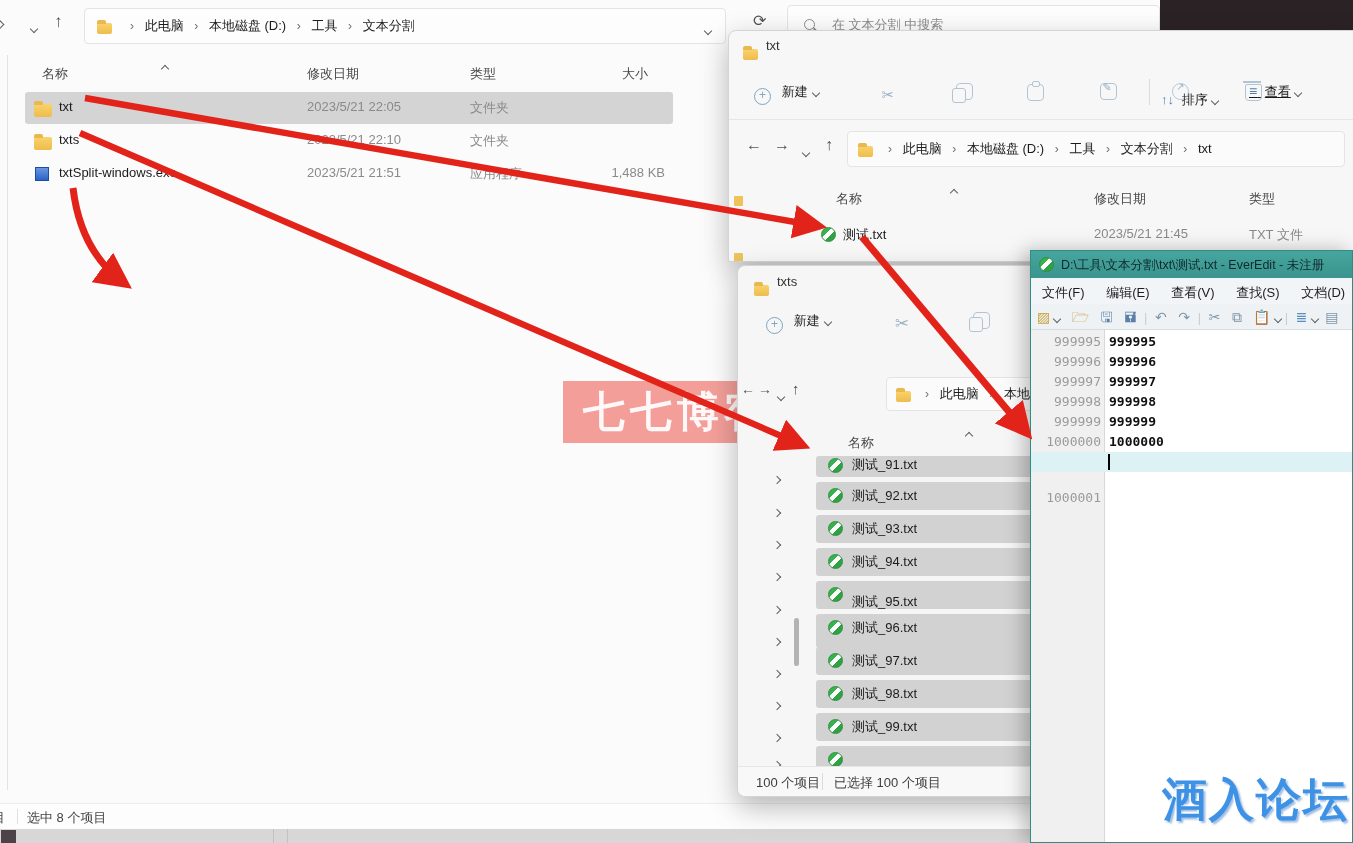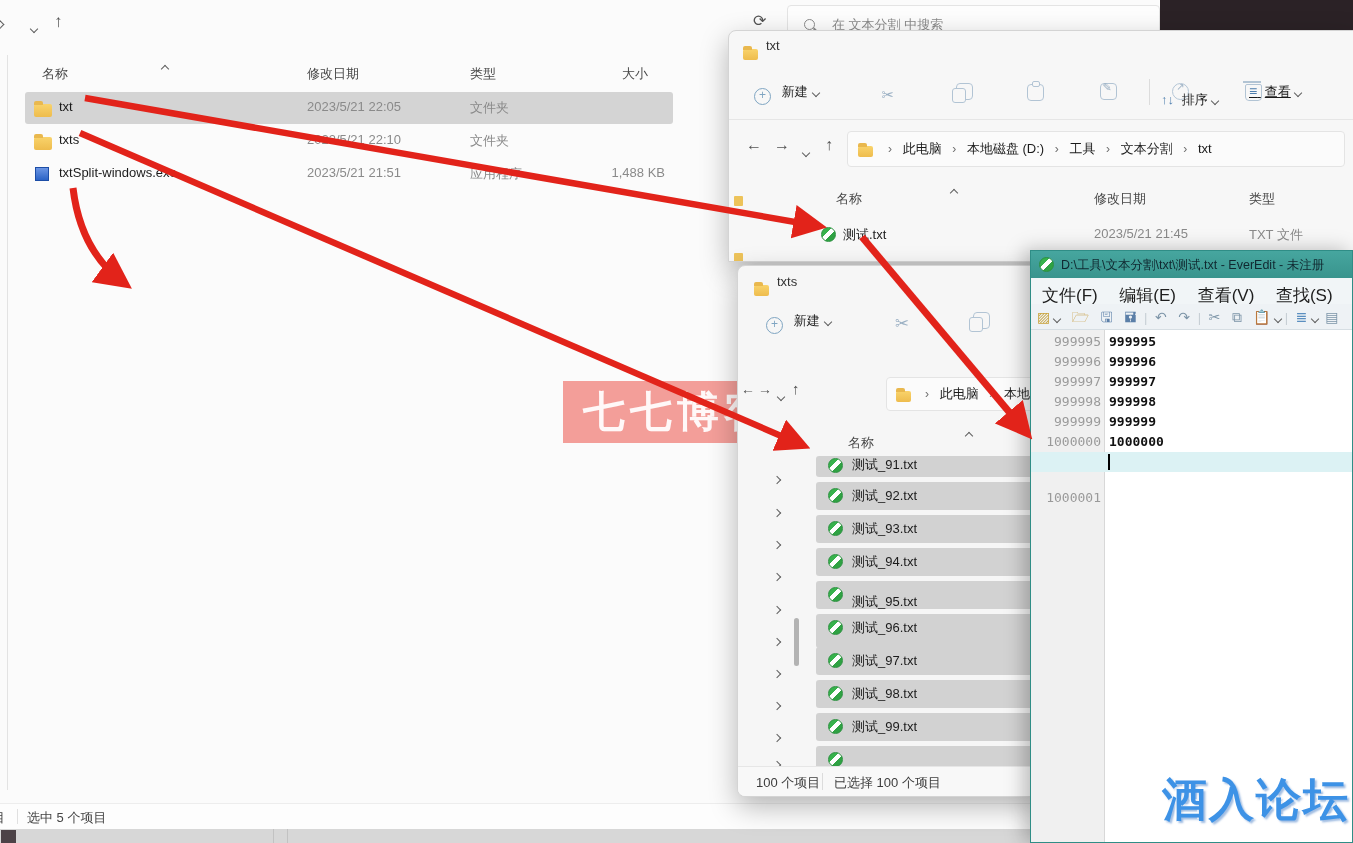--- a/index.html
+++ b/index.html
@@ -38,40 +38,54 @@
   .hdr{color:#474747;}
   .cell{position:absolute;top:7px;white-space:nowrap;}
   
   .selrow{position:absolute;background:#d4d4d4;border-radius:3px;}
   .mono{font-family:"DejaVu Sans Mono","Liberation Mono",monospace;}
   .tbdiv{position:absolute;width:1px;background:#dcdcdc;}
   .addr{position:absolute;background:#fdfdfd;border:1px solid #e4e4e4;border-radius:4px;}
   
   .mag{display:inline-block;width:9px;height:9px;border:1.6px solid #8b8b8b;border-radius:50%;position:relative;}
   .mag::after{content:"";position:absolute;left:8px;top:9px;width:5px;height:1.6px;background:#8b8b8b;transform:rotate(45deg);}
-  .eemenu{display:inline-block;padding:6px 9px;color:#1d1d1d;font-size:17px;}
+  .eemenu{display:inline-block;padding:6px 9px;color:#1d1d1d;font-size:13px;}
   .eetb{color:#7d95a8;font-size:14px;margin:0 4px;}
 </style>
 </head>
 <body>
 
 <div class="abs" style="left:1160px;top:0;width:193px;height:30px;background:#2b2226;border-bottom:4px solid #171214;z-index:0;"></div>
 
 <div class="abs" style="left:0;top:828px;width:1353px;height:15px;background:#d7d7d7;border-top:1px solid #bdbdbd;z-index:1;">
   <div class="abs" style="left:1px;top:1px;width:15px;height:13px;background:#4c4247;"></div>
   <div class="abs" style="left:273px;top:0;width:1px;height:15px;background:#c2c2c2;"></div>
   <div class="abs" style="left:287px;top:0;width:1px;height:15px;background:#c2c2c2;"></div>
 </div>
 
 <div class="abs" style="left:0;top:0;width:1160px;height:828px;background:#fbfbfb;z-index:2;">
 
   <span class="abs navg" style="left:-4px;top:14px;"><span class="cv right"></span></span>
   <span class="abs" style="left:31px;top:20px;"><span class="cv down small"></span></span>
   <span class="abs navg" style="left:54px;top:12px;font-size:17px;">↑</span>
 
+  <div class="addr" style="left:84px;top:8px;width:640px;height:34px;">
+    <span class="fold sm abs" style="left:12px;top:11px;"></span>
+    <span class="abs" style="left:38px;top:8px;">
+      <span class="sep">›</span>
+      <span>此电脑</span>
+      <span class="sep">›</span>
+      <span>本地磁盘 (D:)</span>
+      <span class="sep">›</span>
+      <span>工具</span>
+      <span class="sep">›</span>
+      <span>文本分割</span>
+    </span>
+    <span class="abs" style="right:14px;top:13px;"><span class="cv down small"></span></span>
+  </div>
 
   <span class="abs navg" style="left:753px;top:11px;font-size:16px;">⟳</span>
 
   <div class="addr" style="left:787px;top:5px;width:371px;height:37px;">
     <span class="mag abs" style="left:16px;top:12px;"></span>
     <span class="abs dim" style="left:44px;top:10px;">在 文本分割 中搜索</span>
   </div>
 
   <div class="abs" style="left:7px;top:55px;width:1px;height:735px;background:#e3e3e3;"></div>
 
@@ -97,21 +111,21 @@
     <span class="exeic abs" style="left:10px;top:9px;"></span>
     <span class="cell" style="left:34px;">txtSplit-windows.exe</span>
     <span class="cell dim" style="left:282px;">2023/5/21 21:51</span>
     <span class="cell dim" style="left:445px;">应用程序</span>
     <span class="cell dim" style="left:560px;width:80px;text-align:right;">1,488 KB</span>
   </div>
 
   <div class="abs" style="left:0;top:803px;width:1160px;height:25px;background:#fdfdfd;border-top:1px solid #ededed;">
     <span class="abs" style="left:-8px;top:5px;color:#444;">目</span>
     <div class="abs" style="left:17px;top:5px;width:1px;height:15px;background:#e0e0e0;"></div>
-    <span class="abs" style="left:27px;top:5px;color:#444;">选中 5 个项目</span>
+    <span class="abs" style="left:27px;top:5px;color:#444;">选中 8 个项目</span>
   </div>
 </div>
 
 <div class="abs" style="left:563px;top:381px;width:228px;height:62px;background:rgba(236,66,56,.5);z-index:3;
             display:flex;align-items:center;justify-content:center;">
   <span style="color:rgba(255,255,255,.93);font-size:42px;font-weight:bold;letter-spacing:5px;">七七博客</span>
 </div>
 
 <div class="win" style="left:17px;top:276px;width:440px;height:346px;overflow:hidden;background:#ffffff;">
   <div class="abs" style="left:0;top:0;width:440px;height:26px;background:#ffffff;">

